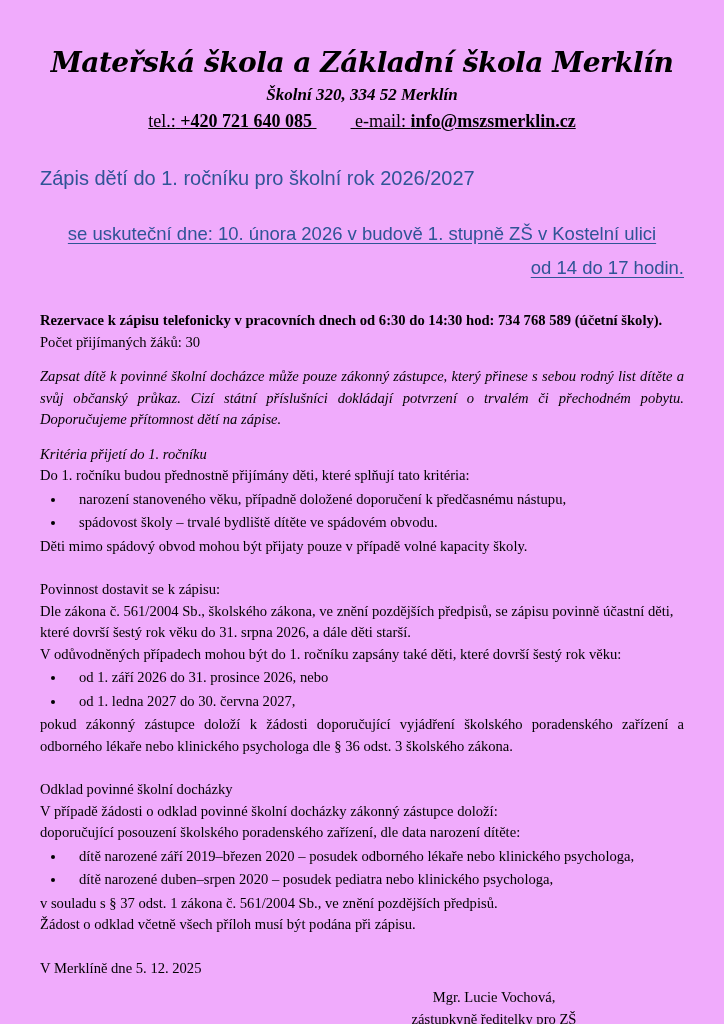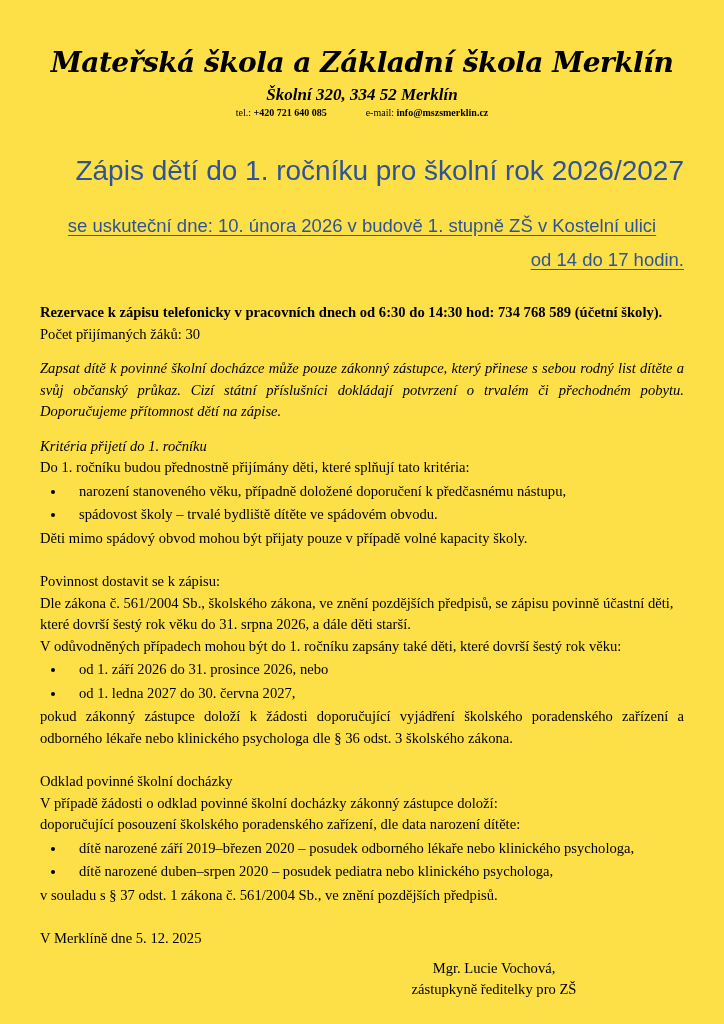--- a/index.html
+++ b/index.html
@@ -2,21 +2,21 @@
 <html lang="cs"><head>
 <meta charset="utf-8">
 <style>
   * { box-sizing: border-box; }
   html, body { margin: 0; padding: 0; background: #fff; }
   .page {
     position: relative;
     width: 724px;
     height: 1024px;
     margin: 0 auto;
-    background: #fde047;
+    background: #f0abfc;
     color: #000;
     font-family: "Liberation Serif", serif;
     padding: 44px 40px 0 40px;
     overflow: hidden;
   }
 
   
   .letterhead { text-align: center; }
   .school-name {
     font-family: "DejaVu Serif", serif;
@@ -28,35 +28,36 @@
     white-space: nowrap;
   }
   .school-address {
     font-weight: bold;
     font-style: italic;
     font-size: 17px;
     line-height: 21px;
     margin-top: 2px;
   }
   .contact-line {
-    font-size: 10px;
+    font-size: 18px;
     line-height: 16px;
-    margin-top: 0;
+    margin-top: 8px;
     white-space: nowrap;
+    text-decoration: underline;
   }
   .contact-line .b { font-weight: bold; }
   .gap-sm { display: inline-block; width: 24px; }
   .gap-md { display: inline-block; width: 34px; }
 
   
   .announce-title {
     margin-top: 34px;
-    text-align: right;
+    text-align: left;
     font-family: "Liberation Sans", sans-serif;
-    font-size: 28px;
+    font-size: 20px;
     line-height: 31px;
     color: #2F5496;
     white-space: nowrap;
   }
   .announce-sub {
     text-align: center;
     font-family: "Liberation Sans", sans-serif;
     font-size: 18.5px;
     line-height: 24px;
     color: #2F5496;
@@ -144,20 +145,21 @@
     <p class="just">pokud zákonný zástupce doloží k žádosti doporučující vyjádření školského poradenského zařízení a odborného lékaře nebo klinického psychologa dle § 36 odst. 3 školského zákona.</p>
 
     <p class="sp-before-lg">Odklad povinné školní docházky</p>
     <p>V případě žádosti o odklad povinné školní docházky zákonný zástupce doloží:</p>
     <p>doporučující posouzení školského poradenského zařízení, dle data narození dítěte:</p>
     <ul class="bullets">
       <li>dítě narozené září 2019–březen 2020 – posudek odborného lékaře nebo klinického psychologa,</li>
       <li>dítě narozené duben–srpen 2020 – posudek pediatra nebo klinického psychologa,</li>
     </ul>
     <p>v souladu s § 37 odst. 1 zákona č. 561/2004 Sb., ve znění pozdějších předpisů.</p>
+    <p>Žádost o odklad včetně všech příloh musí být podána při zápisu.</p>
 
     <p class="place-date">V Merklíně dne 5. 12. 2025</p>
     <div class="signature">
       <div>Mgr. Lucie Vochová,</div>
       <div>zástupkyně ředitelky pro ZŠ</div>
     </div>
 
   </div>
 </div>
 

